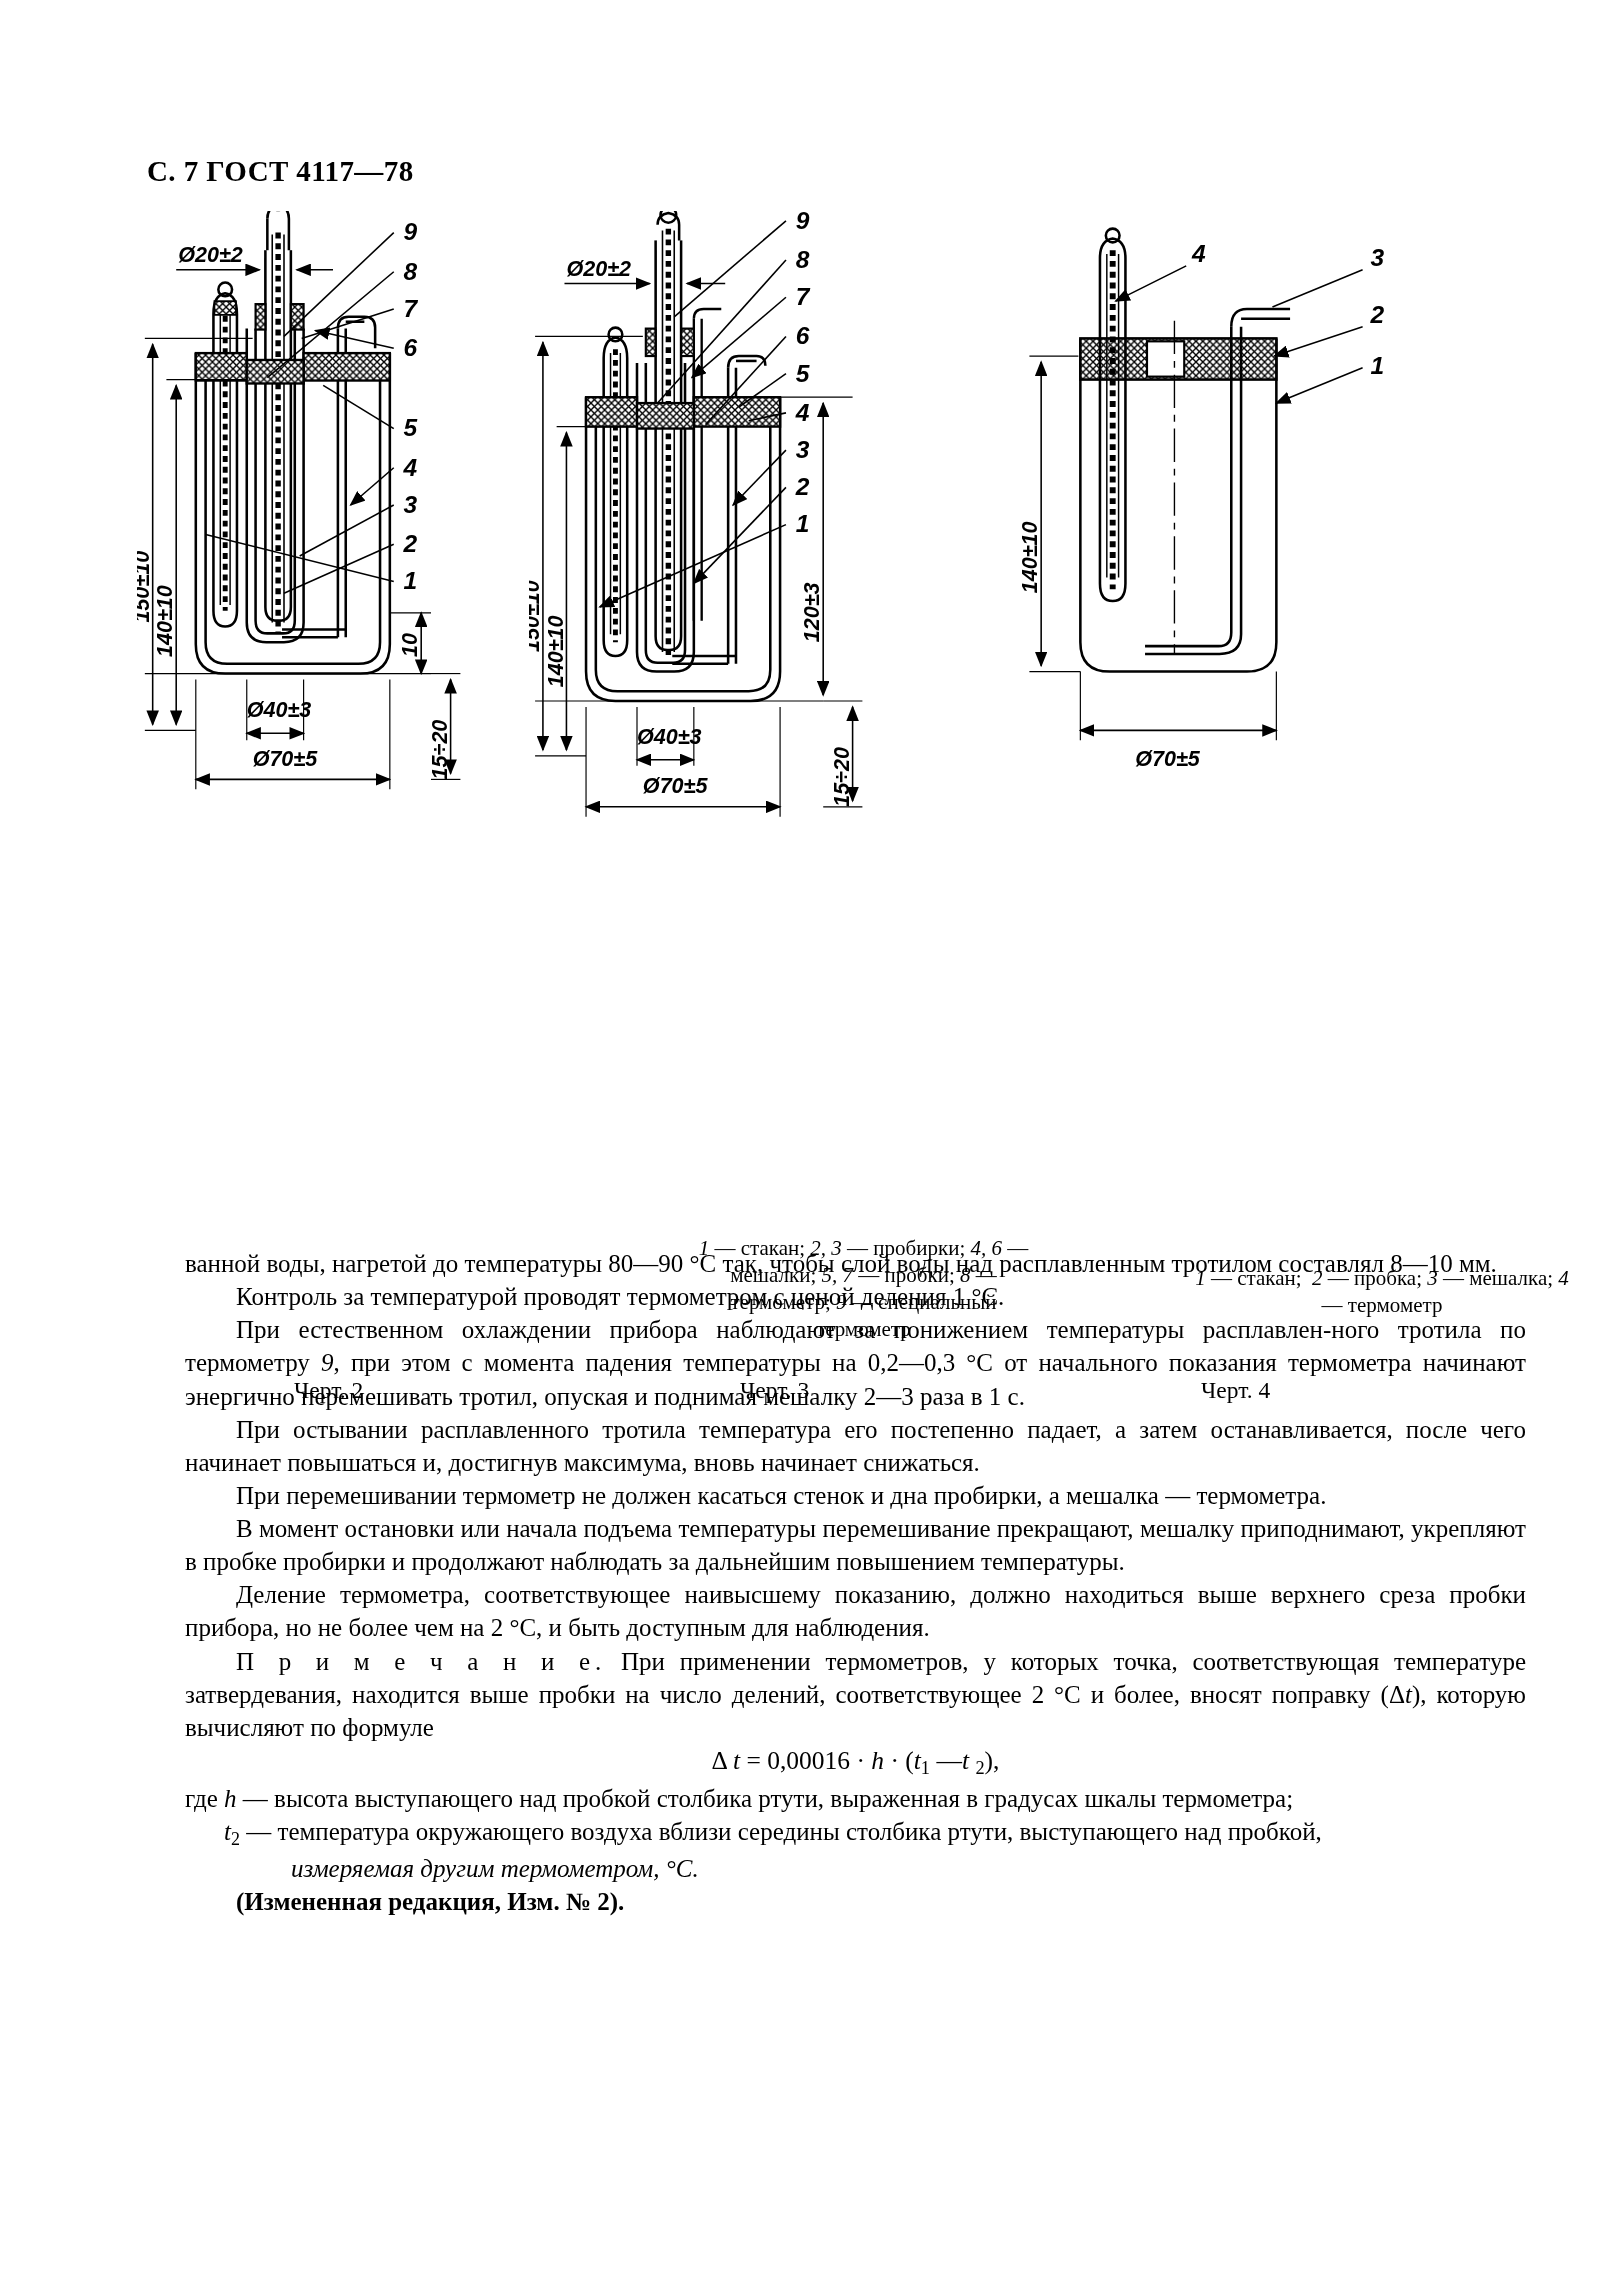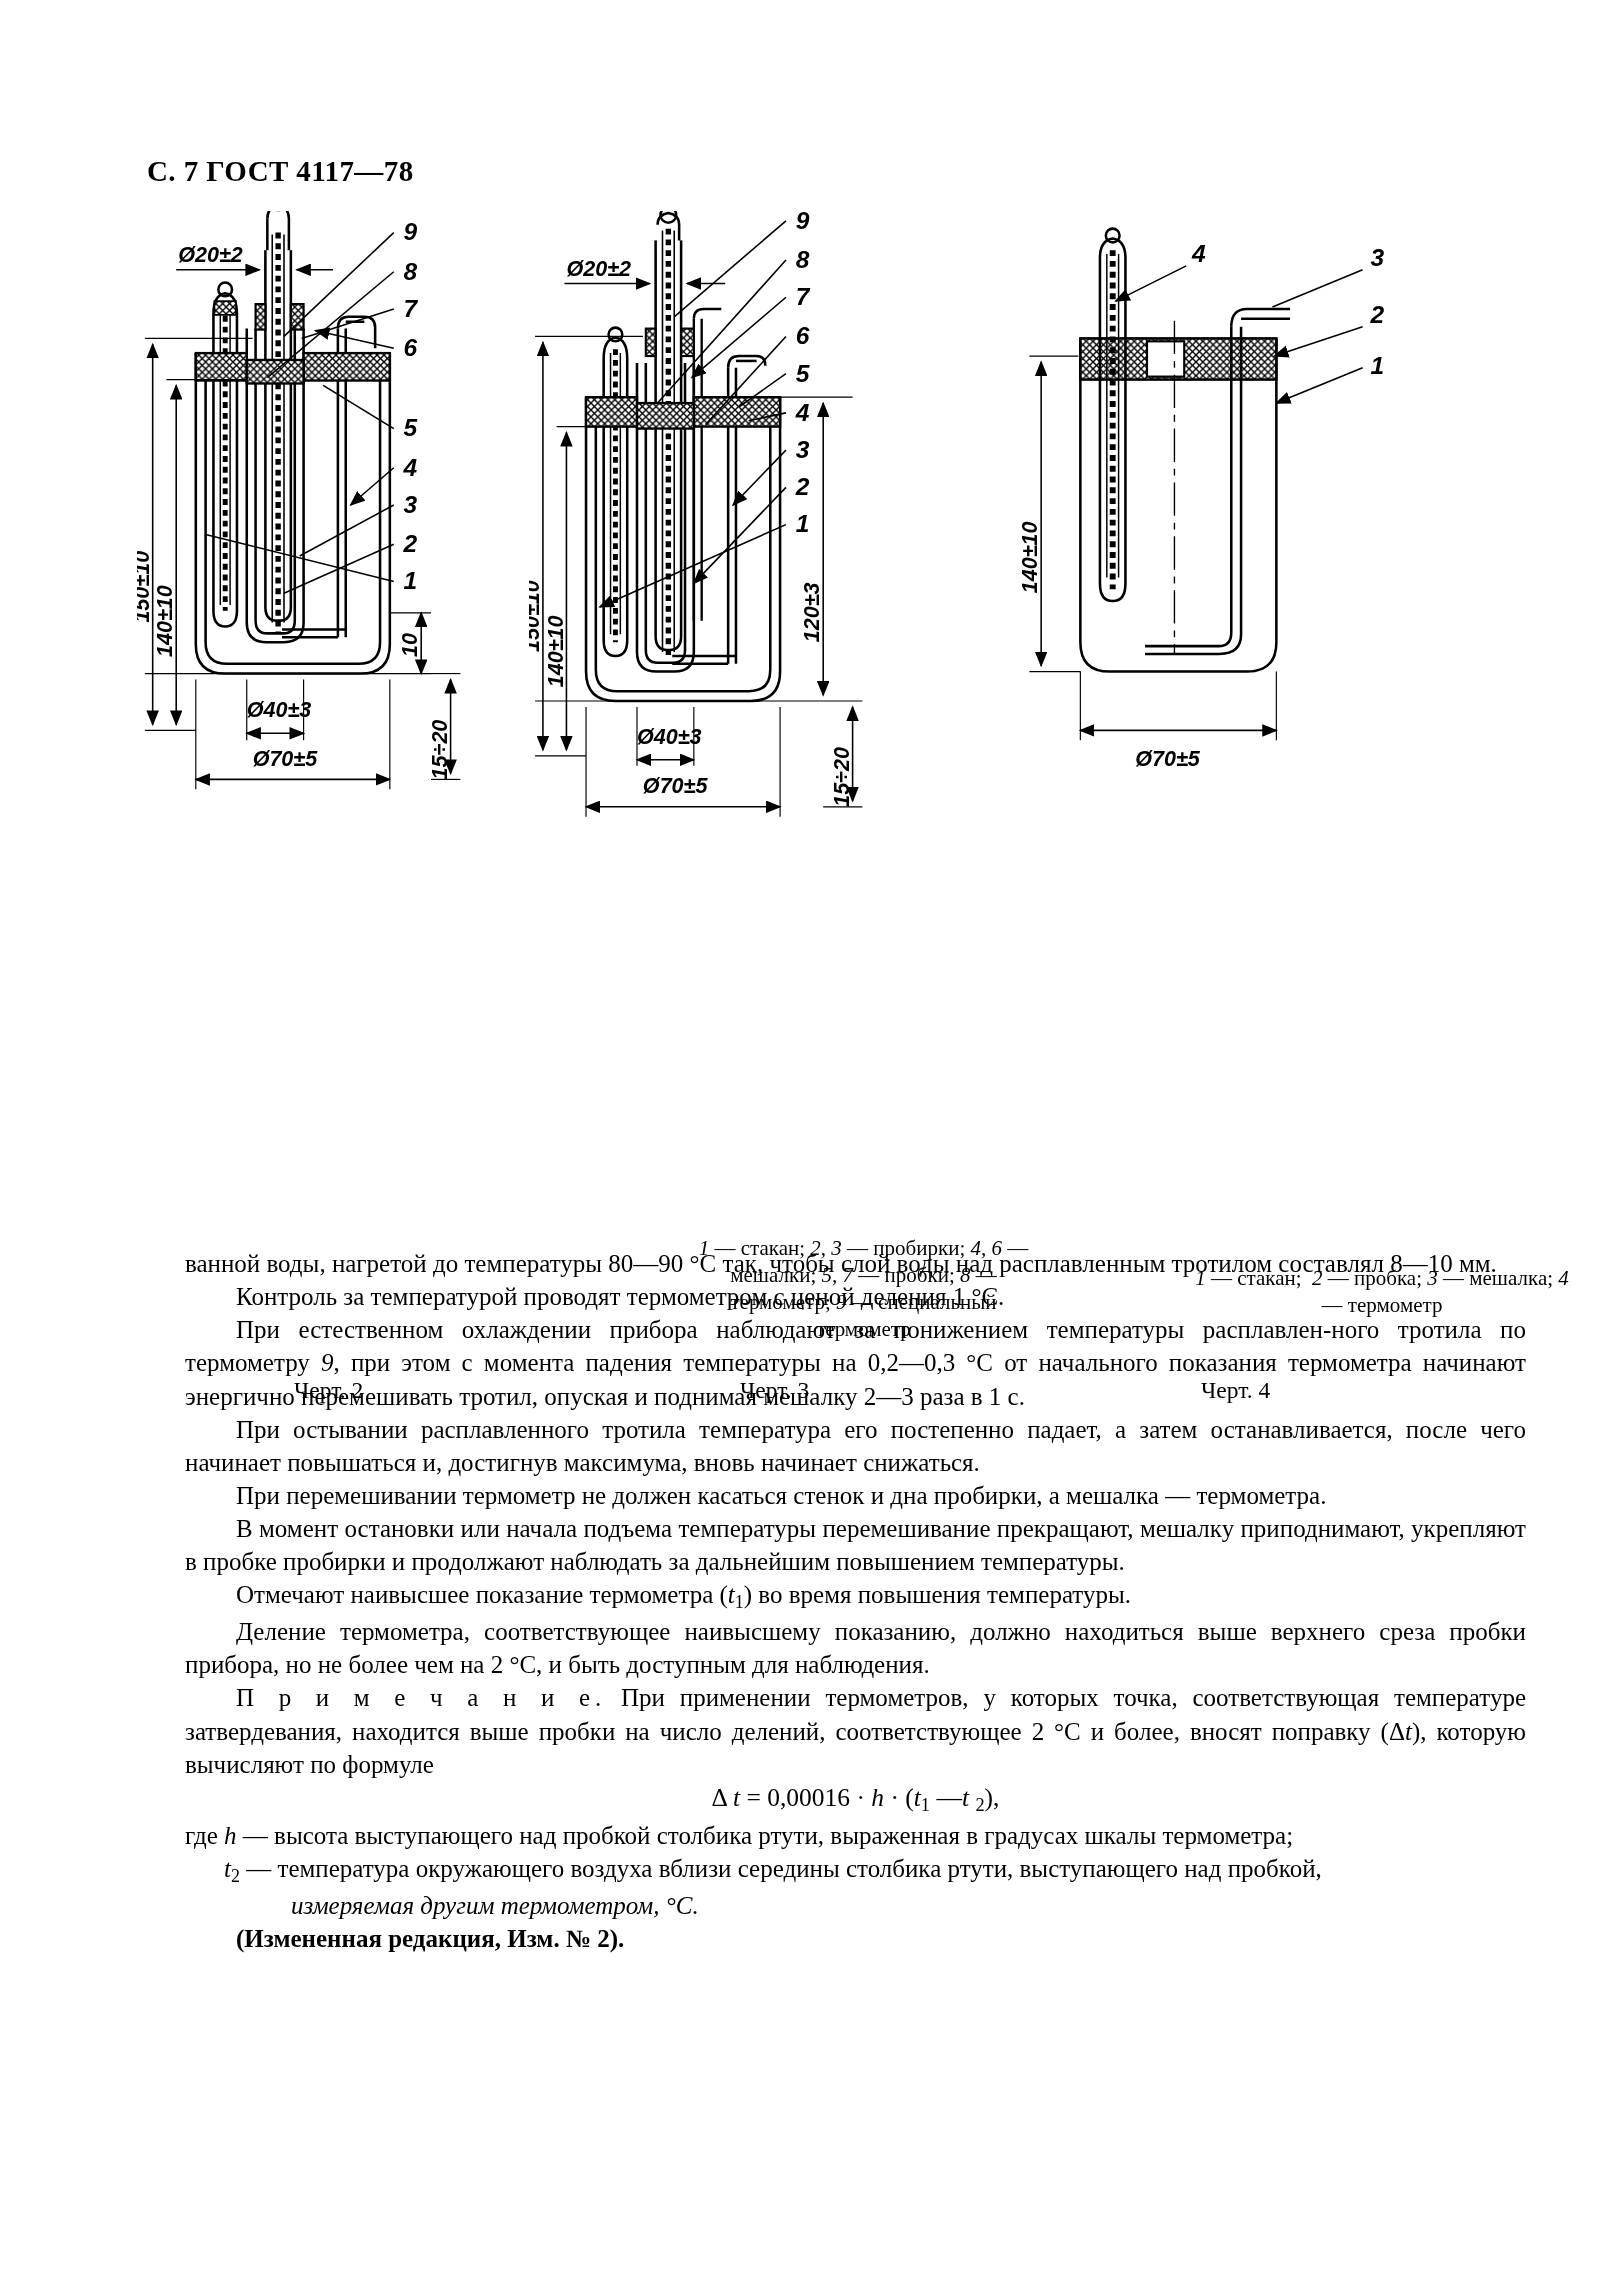--- a/index.html
+++ b/index.html
@@ -405,21 +405,20 @@
     <p class="ind">Контроль за температурой проводят термометром с ценой деления 1 °С.</p>
 
     <p class="ind"><span>При естественном охлаждении прибора наблюдают за понижением температуры расплавлен-ного тротила по термометру </span><i class="v">9</i><span>, при этом с момента падения температуры на 0,2—0,3 °С от начального показания термометра начинают энергично перемешивать тротил, опуская и поднимая мешалку 2—3 раза в 1 с.</span></p>
 
     <p class="ind">При остывании расплавленного тротила температура его постепенно падает, а затем останавливается, после чего начинает повышаться и, достигнув максимума, вновь начинает снижаться.</p>
 
     <p class="ind">При перемешивании термометр не должен касаться стенок и дна пробирки, а мешалка — термометра.</p>
 
     <p class="ind">В момент остановки или начала подъема температуры перемешивание прекращают, мешалку приподнимают, укрепляют в пробке пробирки и продолжают наблюдать за дальнейшим повышением температуры.</p>
 
-    <p class="ind"><span>Отмечают наивысшее показание термометра (</span><i class="v">t</i><span class="sub">1</span><span>) во время повышения температуры.</span></p>
 
     <p class="ind">Деление термометра, соответствующее наивысшему показанию, должно находиться выше верхнего среза пробки прибора, но не более чем на 2 °С, и быть доступным для наблюдения.</p>
 
     <p class="ind"><span class="spaced">П р и м е ч а н и е.</span><span> При применении термометров, у которых точка, соответствующая температуре затвердевания, находится выше пробки на число делений, соответствующее 2 °С и более, вносят поправку (Δ</span><i class="v">t</i><span>), которую вычисляют по формуле</span></p>
 
     <p class="formula">
       Δ <i class="v">t</i> = 0,00016 · <i class="v">h</i> · (<i class="v">t</i><span class="sub">1</span> —<i class="v">t</i> <span class="sub">2</span>),
     </p>
 
     <div class="whereblock">

